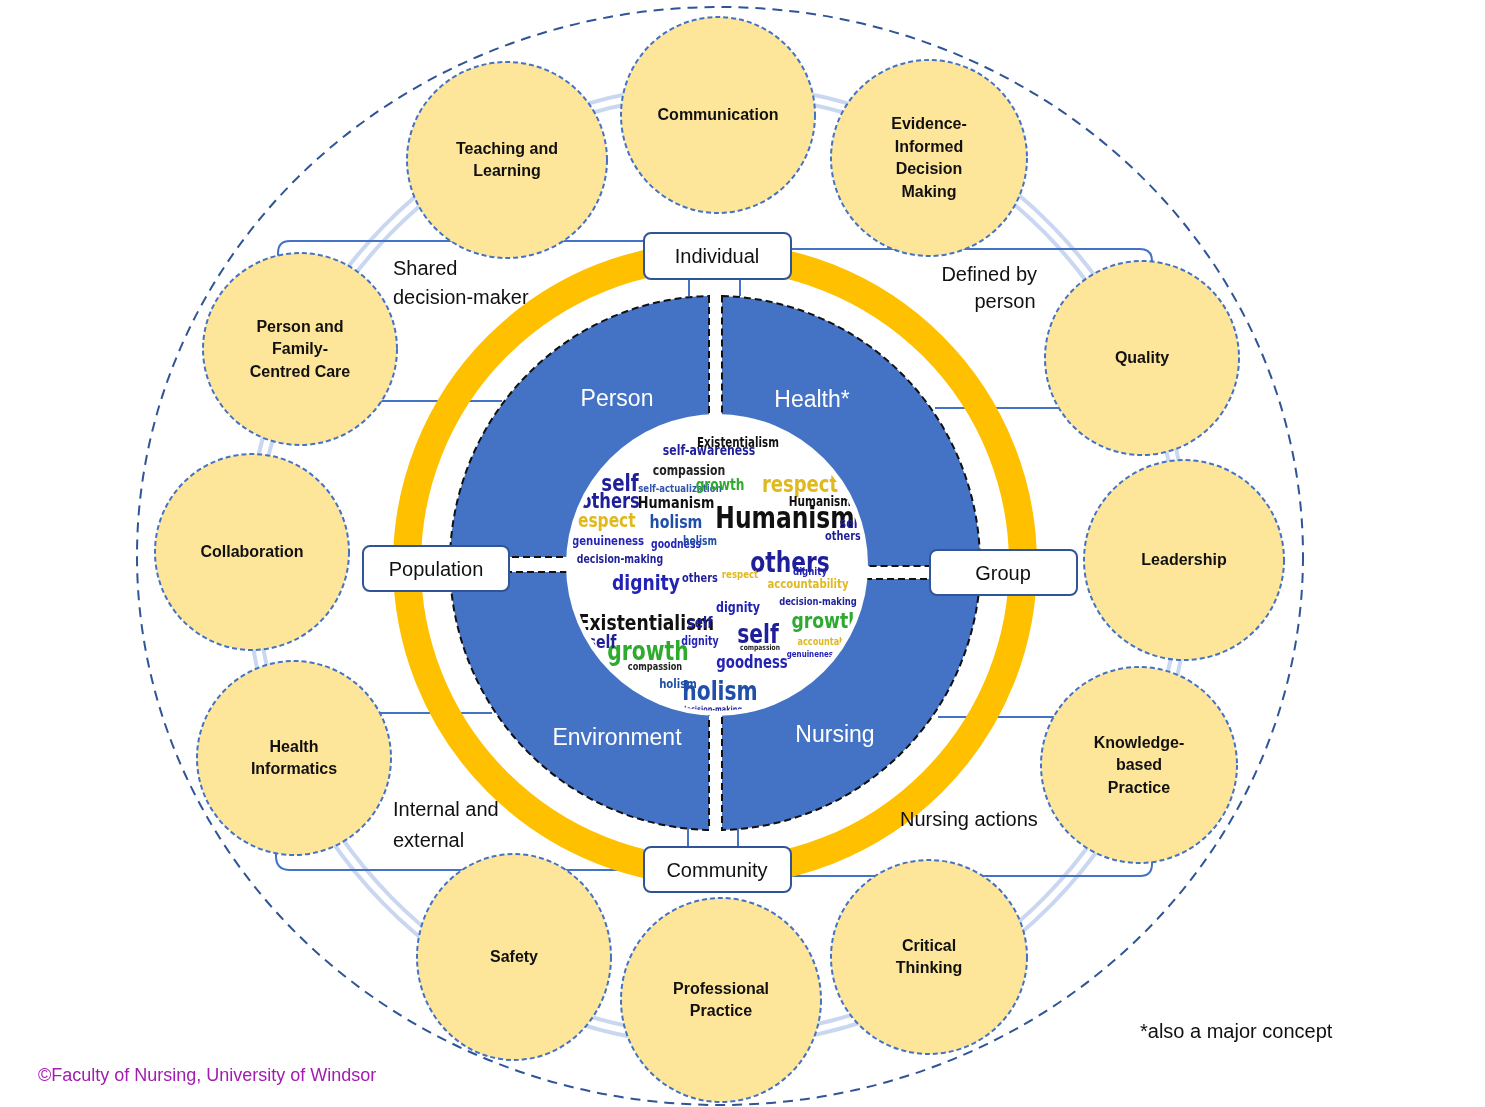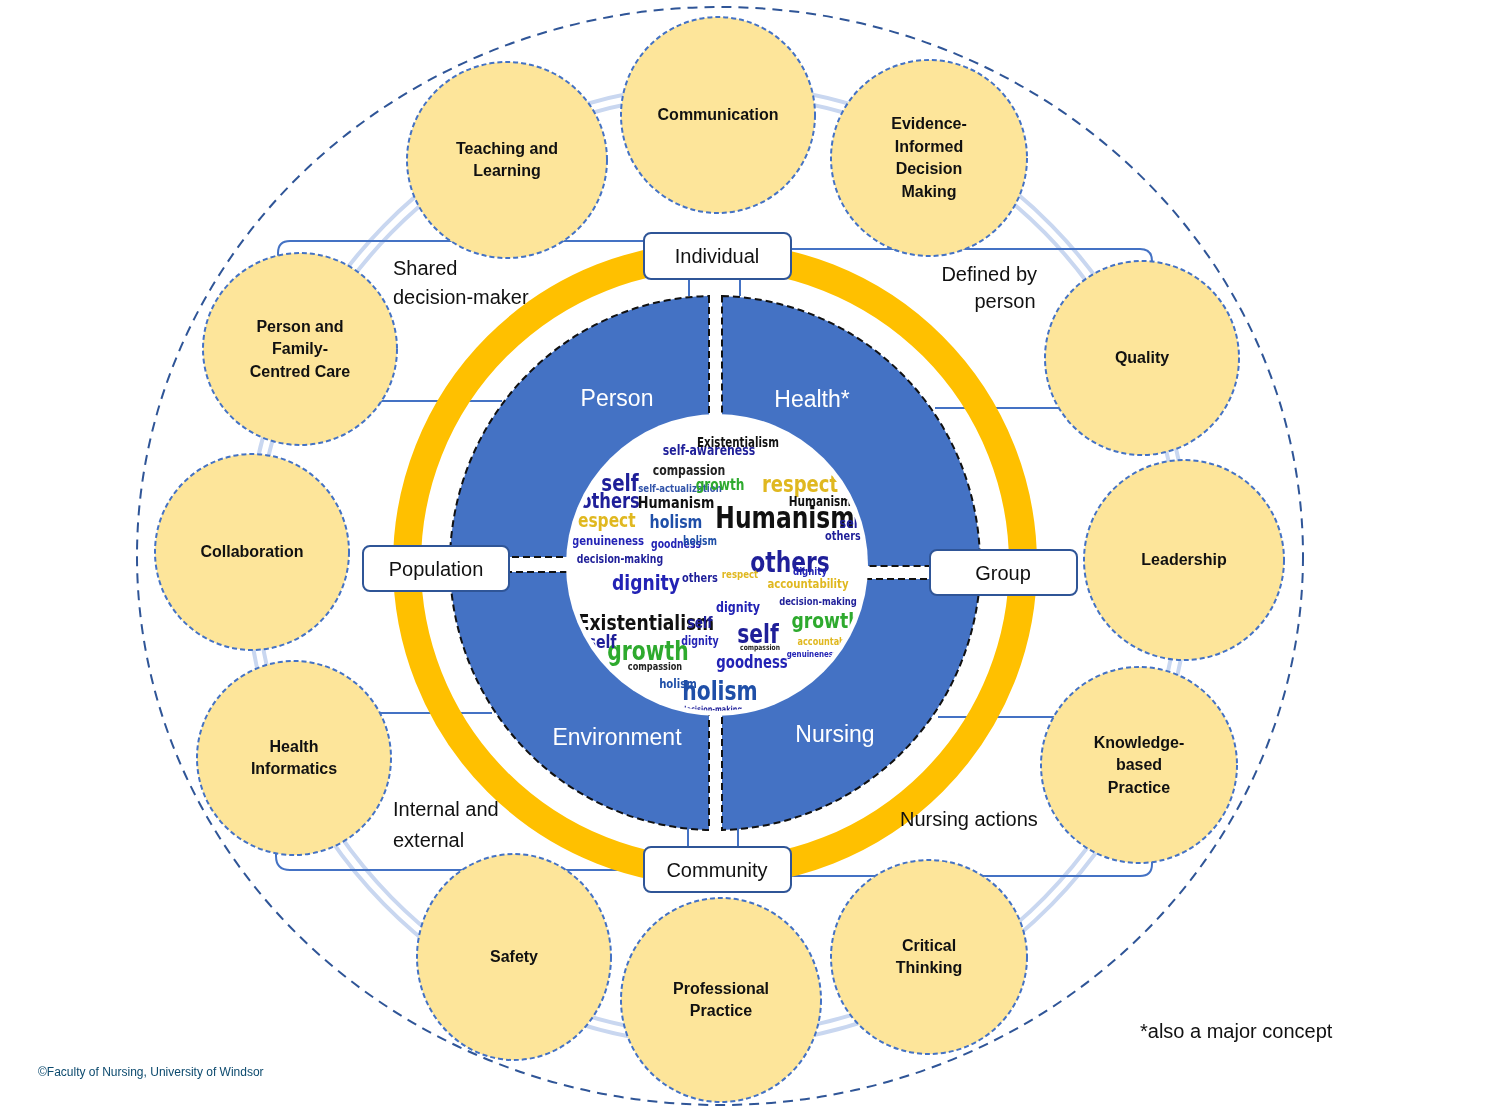--- a/index.html
+++ b/index.html
@@ -4,21 +4,21 @@
 <style>
   html, body { margin: 0; padding: 0; background: #ffffff; }
   body { width: 1485px; height: 1107px; position: relative; overflow: hidden;
          font-family: "Liberation Sans", "DejaVu Sans", sans-serif; }
   #stage { position: absolute; left: 0; top: 0; width: 1485px; height: 1107px; }
   .concept-label { font-family: "Liberation Sans", sans-serif; font-weight: bold; font-size: 16px; fill: #111111; }
   .annot { font-family: "Liberation Sans", sans-serif; font-size: 20px; fill: #111111; }
   .level-text { font-family: "Liberation Sans", sans-serif; font-size: 20px; fill: #111111; }
   .quad-text { font-family: "Liberation Sans", sans-serif; font-size: 23px; fill: #ffffff; }
   .wc { font-family: "DejaVu Sans", sans-serif; font-weight: bold; }
-  .footer { position: absolute; font-family: "Liberation Sans", sans-serif; font-size: 12px; color: #0c4a6e; }
+  .footer { position: absolute; font-family: "Liberation Sans", sans-serif; font-size: 18px; color: #a21caf; }
 </style>
 </head>
 <body>
 
 <svg id="stage" width="1485" height="1107" viewBox="0 0 1485 1107" xmlns="http://www.w3.org/2000/svg">
 
   <ellipse cx="720" cy="556" rx="583" ry="549" fill="none" stroke="#2F5597" stroke-width="2" stroke-dasharray="10,7"></ellipse>
 
   <ellipse cx="718" cy="565" rx="472" ry="480" fill="none" stroke="#C9D7F0" stroke-width="4"></ellipse>
   <ellipse cx="718" cy="565" rx="462" ry="470" fill="none" stroke="#C9D7F0" stroke-width="4"></ellipse>

